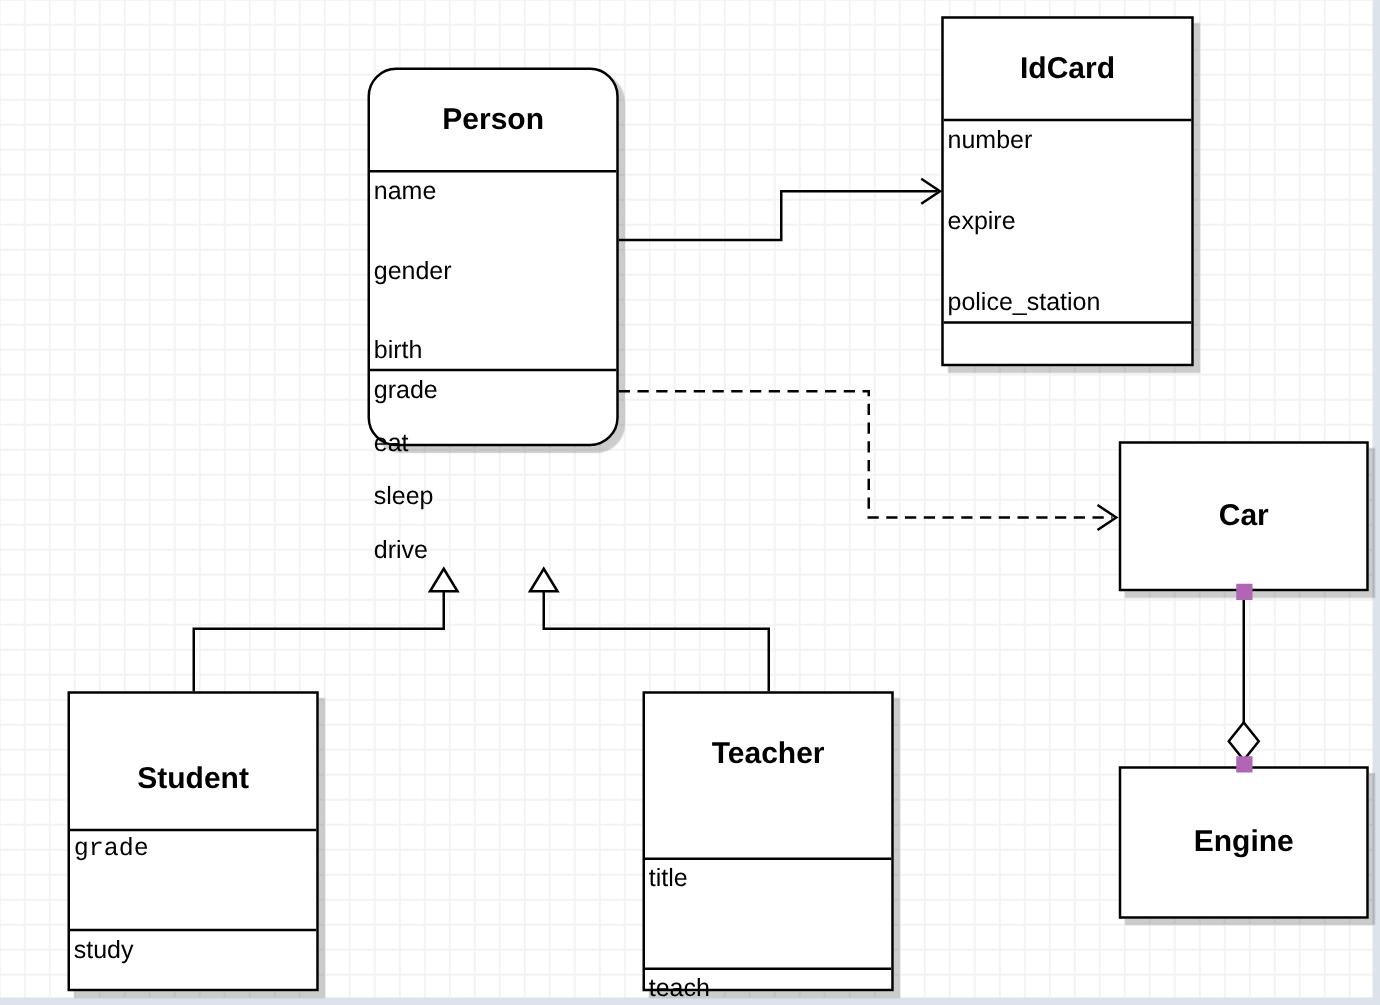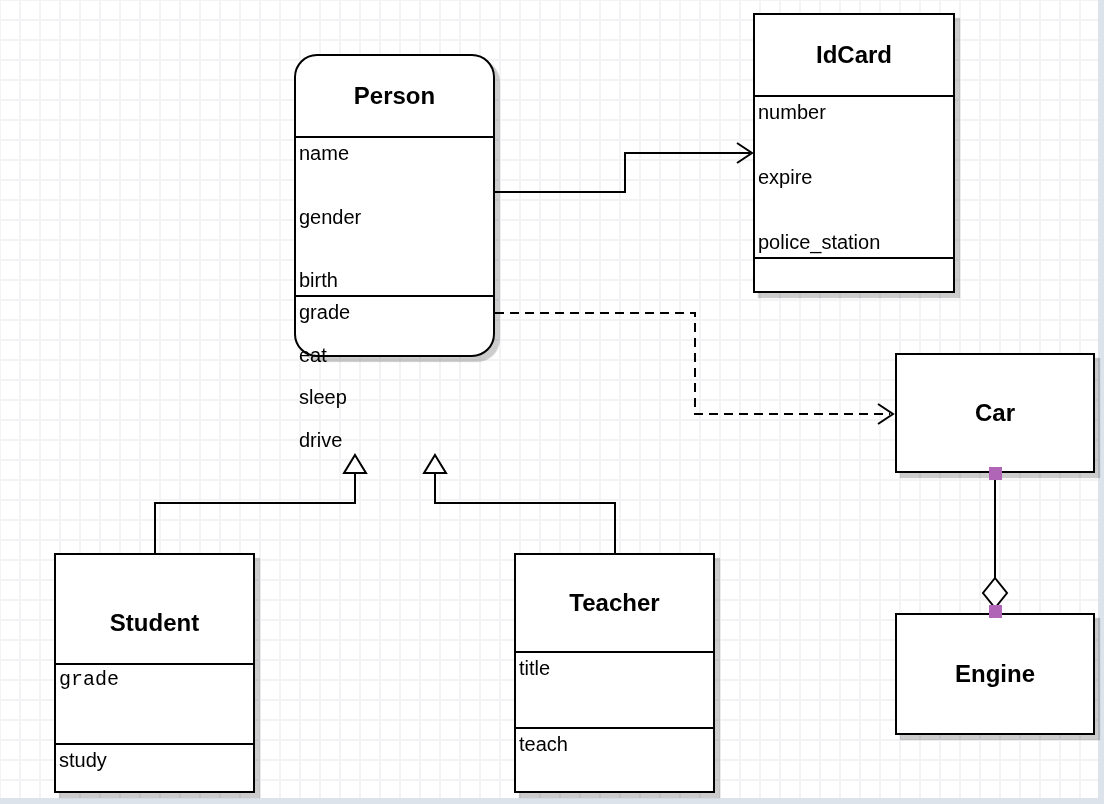--- a/index.html
+++ b/index.html
@@ -69,21 +69,21 @@
   .c-engine  { left: 895px; top: 613px; width: 200px; height: 122px; }
   .c-engine .title { height: 118px; }
   
   .c-student { left: 54px;  top: 553px; width: 201px; height: 240px; }
   .c-student .title   { height: 80px; margin-top: 28px; }
   .c-student .attrs   { height: 80px; font-family: Liberation Mono, monospace; }
   .c-student .methods { height: 80px; }
   
   .c-teacher { left: 514px; top: 553px; width: 201px; height: 240px; }
   .c-teacher .title   { height: 96px; }
-  .c-teacher .attrs   { height: 76px; }
+  .c-teacher .attrs   { height: 88px; margin-top: 35px; }
   .c-teacher .methods { height: 80px; }
 
   .edges {
     position: absolute; left: 0; top: 0;
     width: 1104px; height: 804px;
     z-index: 3; pointer-events: none;
   }
   .edges * { pointer-events: auto; }
 </style>
 </head>

